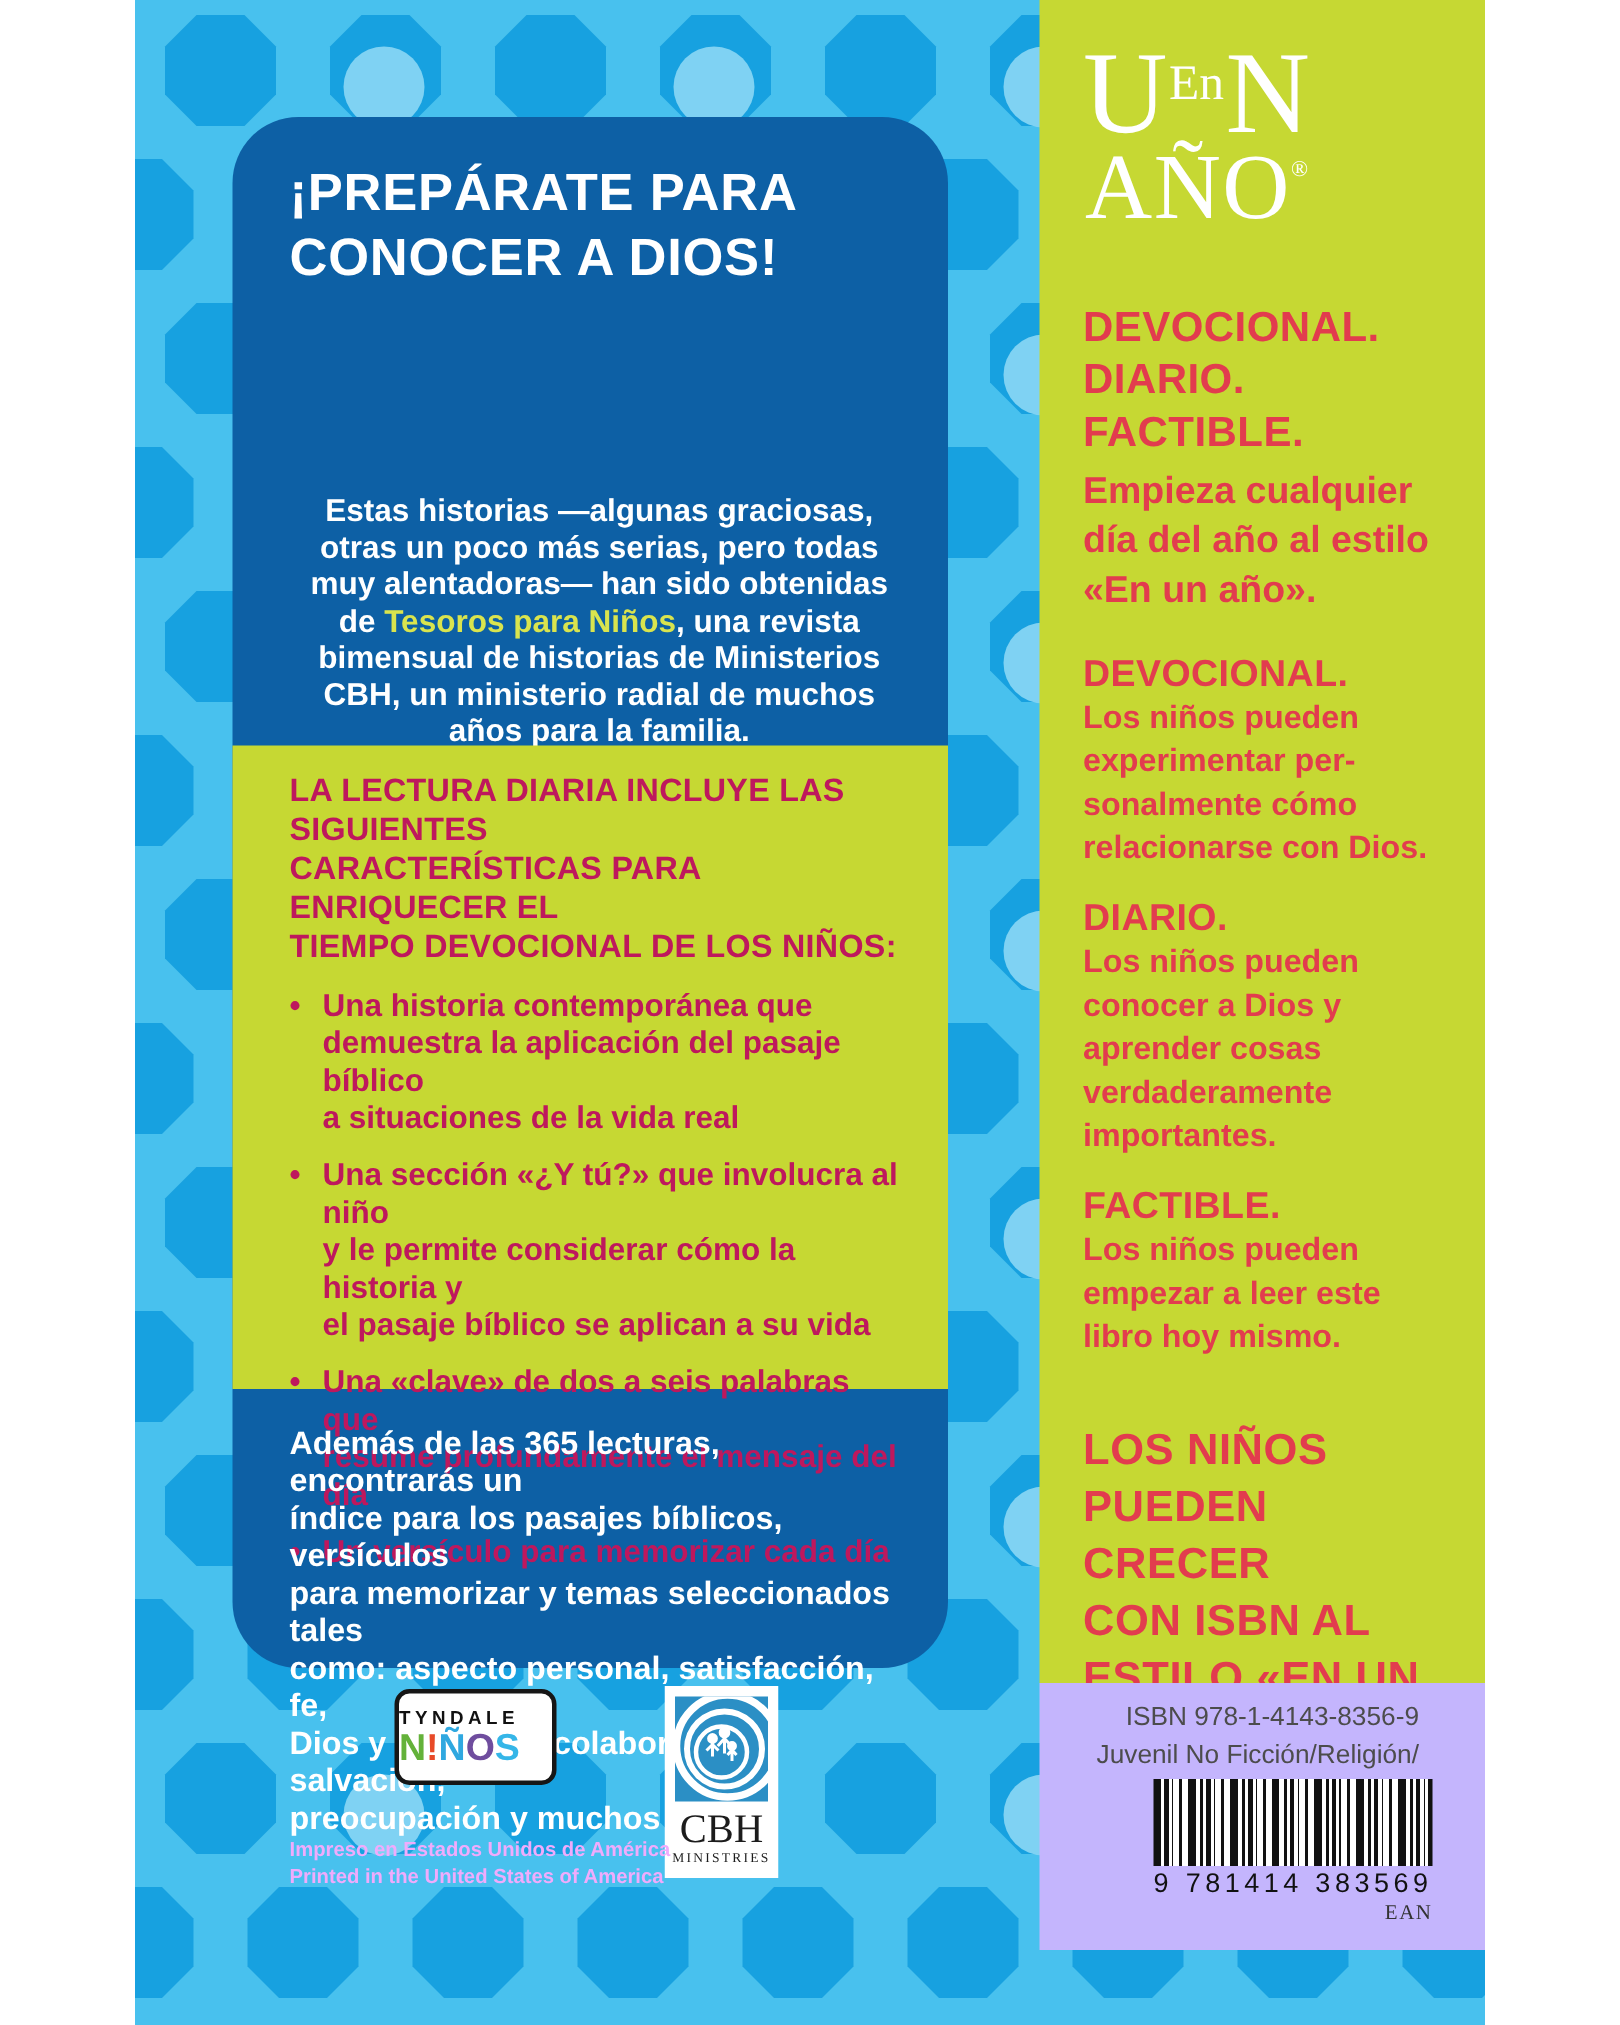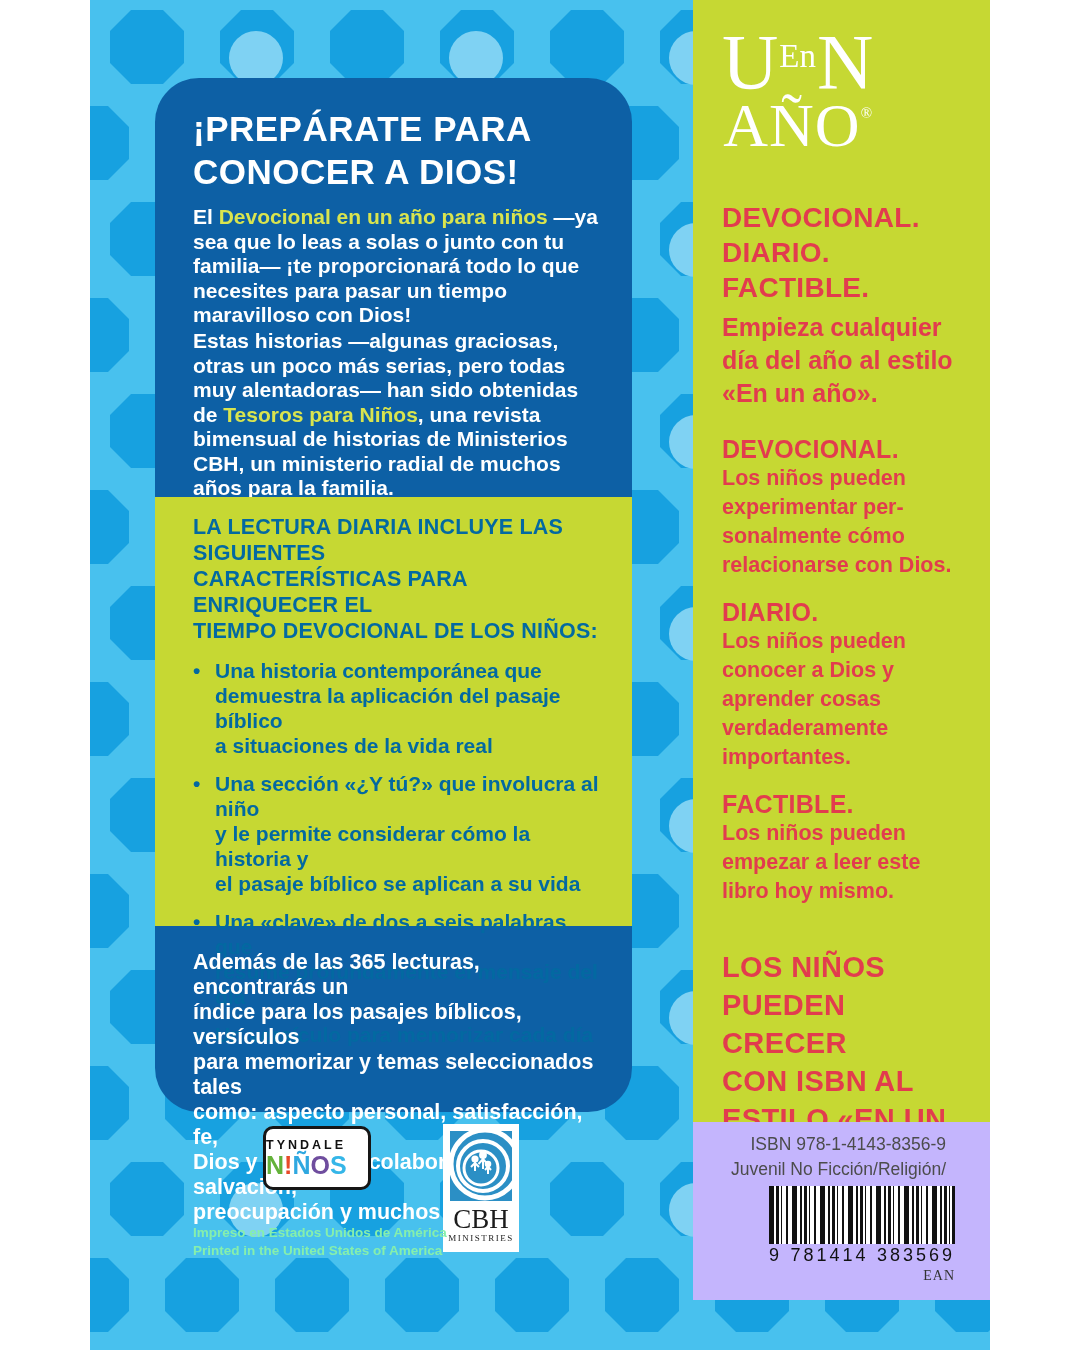--- a/index.html
+++ b/index.html
@@ -7,44 +7,44 @@
   .page{position:relative;width:1080px;height:1350px;background:#ffffff;font-family:"Liberation Sans",sans-serif;}
 
   
   .pattern-wrap{position:absolute;left:90px;top:0;width:900px;height:1350px;}
 
   
   .back-panel{position:absolute;left:155px;top:78px;width:477px;height:1034px;background:#0d60a5;border-radius:44px;color:#ffffff;}
   .panel-title{position:absolute;left:38px;top:30px;margin:0;font-size:35px;line-height:1.22;font-weight:bold;letter-spacing:.5px;white-space:pre-line;color:#ffffff;}
   .para{position:absolute;left:38px;right:26px;margin:0;font-size:21px;line-height:24.5px;font-weight:bold;color:#ffffff;}
   .para.p1{top:127px;}
-  .para.p2{top:251px;}
+  .para.p2{top:251px;text-align:center;}
   .hl{color:#d9e44e;}
 
-  .features{position:absolute;left:0;right:0;top:419px;height:429px;background:#c6d833;color:#0369a1;padding:17px 24px 0 38px;}
+  .features{position:absolute;left:0;right:0;top:419px;height:429px;background:#c6d833;color:#be185d;padding:17px 24px 0 38px;}
   .features-header{font-size:21.5px;line-height:26px;font-weight:bold;white-space:pre-line;letter-spacing:.2px;}
   .features-list{margin:14px 0 0 0;padding:0;list-style:none;}
   .features-list li{position:relative;margin:0 0 13px 0;padding-left:22px;font-size:21px;line-height:25px;font-weight:bold;white-space:pre-line;}
   .features-list li::before{content:"•";position:absolute;left:0;top:0;}
 
   .outro{position:absolute;left:38px;right:24px;top:872px;margin:0;font-size:21.5px;line-height:25px;font-weight:bold;white-space:pre-line;color:#ffffff;}
 
   
   .tyndale{position:absolute;left:108px;top:1048px;width:108px;height:64px;background:#ffffff;border:3px solid #161616;border-radius:10px;display:flex;flex-direction:column;align-items:flex-start;justify-content:center;}
   .tyn-top{font-size:12.5px;font-weight:bold;letter-spacing:3px;color:#111111;margin-bottom:1px;}
   .tyn-bottom{font-size:25px;font-weight:bold;line-height:1;display:flex;}
   .lt1{color:#64b23a;}
   .lt2{color:#e84a28;}
   .lt3{color:#2fa8e0;}
   .lt4{color:#6f4d9e;}
   .lt5{color:#35b6e8;}
 
   .cbh{position:absolute;left:288px;top:1046px;}
 
-  .fineprint{position:absolute;left:38px;top:1146px;font-size:13.5px;line-height:18px;font-weight:bold;color:#86efac;}
+  .fineprint{position:absolute;left:38px;top:1146px;font-size:13.5px;line-height:18px;font-weight:bold;color:#f0abfc;}
 
   
   .right-col{position:absolute;left:693px;top:0;width:297px;height:1122px;background:#c6d833;padding:0 22px 0 29px;color:#e23c4e;}
   .enunano{display:inline-block;margin-top:26px;color:#ffffff;font-family:"Liberation Serif",serif;text-align:center;line-height:1;}
   .enu-row1{display:flex;align-items:flex-start;justify-content:center;}
   .enu-big{font-size:78px;line-height:.92;}
   .enu-small{font-size:33px;margin:14px 1px 0 1px;}
   .enu-row2{font-size:62px;margin-top:-4px;letter-spacing:1px;}
   .enu-reg{font-size:15px;vertical-align:28px;letter-spacing:0;}
 
@@ -89,21 +89,20 @@
         </pattern>
       </defs>
       <rect width="900" height="1350" fill="url(#octs)"></rect>
     </svg>
   </div>
 
   <div class="back-panel">
     <h1 class="panel-title">¡PREPÁRATE PARA
 CONOCER A DIOS!</h1>
 
-    <p class="para p1"><span>El </span><span class="hl">Devocional en un año para niños</span><span> —ya sea que lo leas a solas o junto con tu familia— ¡te proporcionará todo lo que necesites para pasar un tiempo maravilloso con Dios!</span></p>
 
     <p class="para p2"><span>Estas historias —algunas graciosas, otras un poco más serias, pero todas muy alentadoras— han sido obtenidas de </span><span class="hl">Tesoros para Niños</span><span>, una revista bimensual de historias de Ministerios CBH, un ministerio radial de muchos años para la familia.</span></p>
 
     <div class="features">
       <div class="features-header">LA LECTURA DIARIA INCLUYE LAS SIGUIENTES
 CARACTERÍSTICAS PARA ENRIQUECER EL
 TIEMPO DEVOCIONAL DE LOS NIÑOS:</div>
       <ul class="features-list">
         <li>Una historia contemporánea que
 demuestra la aplicación del pasaje bíblico

